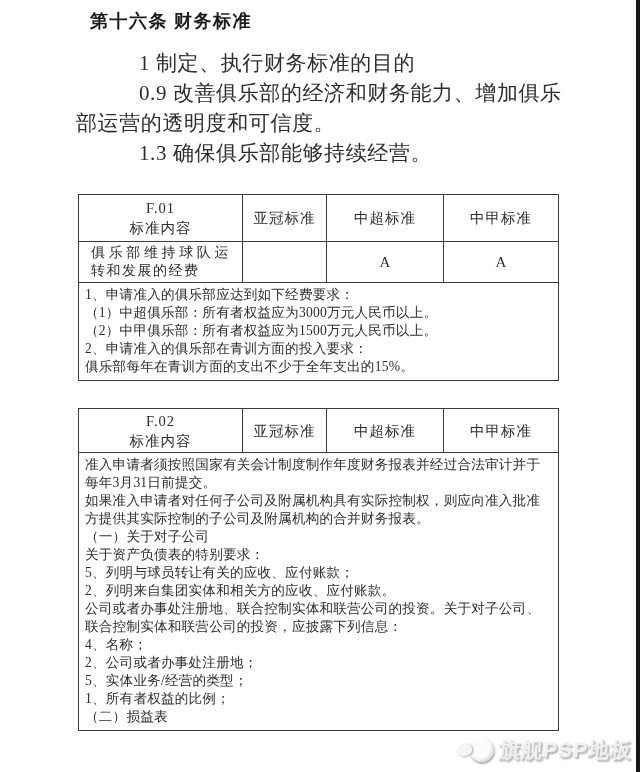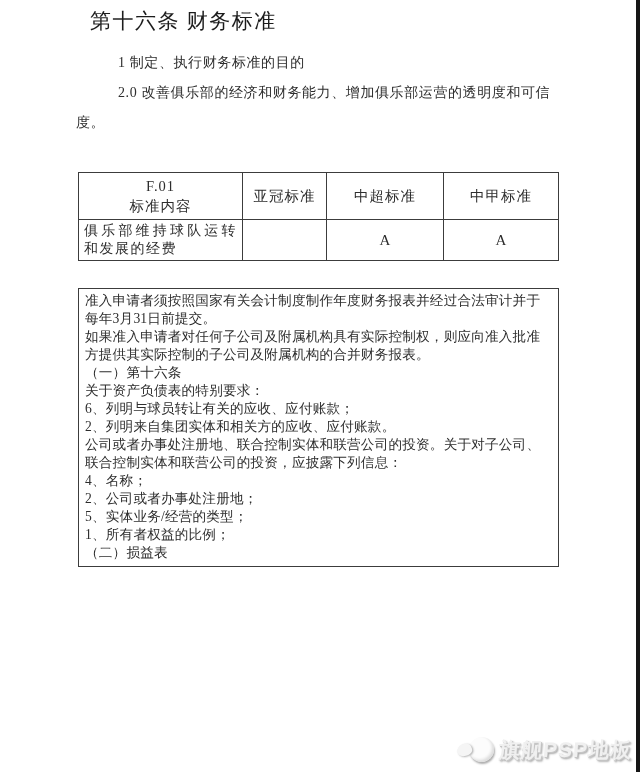--- a/index.html
+++ b/index.html
@@ -4,42 +4,42 @@
 <style>
   html,body { margin:0; padding:0; }
   body {
     width:640px; height:772px; overflow:hidden; position:relative;
     background:#ffffff;
     font-family:"Liberation Serif","DejaVu Serif",serif;
     color:#2d2d2d;
   }
   .heading {
     margin:9px 0 0 90px;
-    font-size:21px; line-height:25px;
-    font-weight:normal; color:#1c1c1c; letter-spacing:1.5px;
+    font-size:18px; line-height:25px;
+    font-weight:bold; color:#1c1c1c; letter-spacing:1.5px;
   }
-  .paras { margin:14px 70px 0 76px; font-size:14px; line-height:30px; }
+  .paras { margin:14px 70px 0 76px; font-size:21px; line-height:30px; }
   .paras p { margin:0; text-indent:3em; letter-spacing:0.6px; }
 
   table.std {
     border-collapse:collapse; table-layout:fixed;
     width:480px; margin-left:78px;
   }
   table.std td { border:1.5px solid #3c3c3c; overflow:hidden; }
-  .t1 { margin-top:34px; }
+  .t1 { margin-top:26px; }
   .t2 { margin-top:27px; }
   td.hdr {
     text-align:center; vertical-align:middle;
     font-size:14.5px; line-height:20px; letter-spacing:1px;
   }
   .t1 td.hdr { height:44px; }
   .t2 td.hdr { height:41px; }
   td.item {
     font-size:14px; line-height:18px; letter-spacing:1.5px;
-    padding:2px 5px; text-align:justify; vertical-align:middle;
+    padding:2px 12px; text-align:justify; vertical-align:middle;
   }
   td.val { text-align:center; vertical-align:middle; font-size:15px; letter-spacing:0; }
   .t1 tr.datarow td { height:36px; }
   .t2 tr.datarow td { height:22px; }
   td.notes { padding:3px 6px 4px 6px; }
   td.notes div { font-size:13.6px; line-height:18px; letter-spacing:0.2px; }
 
   .watermark {
     position:absolute; right:8px; bottom:7px;
     display:flex; align-items:center; gap:4px;
@@ -66,21 +66,22 @@
     position:absolute; top:0; right:0; width:4px; height:772px; background:#161616;
   }
 </style>
 </head>
 <body>
 
 <div class="heading">第十六条 财务标准</div>
 
 <div class="paras">
   <p>1 制定、执行财务标准的目的</p>
-  <p>2.0 改善俱乐部的经济和财务能力、增加俱乐部运营的透明度和可信度。</p>
+  <p>0.9 改善俱乐部的经济和财务能力、增加俱乐部运营的透明度和可信度。</p>
+  <p>1.3 确保俱乐部能够持续经营。</p>
 </div>
 
 <table class="std t1">
   <colgroup>
       <col style="width:164px">
       <col style="width:84px">
       <col style="width:117px">
       <col style="width:115px">
     </colgroup>
   <tbody>
@@ -92,38 +93,56 @@
       <td class="hdr">亚冠标准</td>
       <td class="hdr">中超标准</td>
       <td class="hdr">中甲标准</td>
     </tr>
     <tr class="datarow">
       <td class="item">俱乐部维持球队运转和发展的经费</td>
       <td class="val"></td>
       <td class="val">A</td>
       <td class="val">A</td>
     </tr>
+    <tr>
+      <td class="notes" colspan="4">
+        <div>1、申请准入的俱乐部应达到如下经费要求：</div>
+        <div>（1）中超俱乐部：所有者权益应为3000万元人民币以上。</div>
+        <div>（2）中甲俱乐部：所有者权益应为1500万元人民币以上。</div>
+        <div>2、申请准入的俱乐部在青训方面的投入要求：</div>
+        <div>俱乐部每年在青训方面的支出不少于全年支出的15%。</div>
+      </td>
+    </tr>
   </tbody>
 </table>
 
 <table class="std t2">
   <colgroup>
       <col style="width:164px">
       <col style="width:84px">
       <col style="width:117px">
       <col style="width:115px">
     </colgroup>
   <tbody>
     <tr>
+      <td class="hdr">
+        <div>F.02</div>
+        <div>标准内容</div>
+      </td>
+      <td class="hdr">亚冠标准</td>
+      <td class="hdr">中超标准</td>
+      <td class="hdr">中甲标准</td>
+    </tr>
+    <tr>
       <td class="notes" colspan="4">
         <div>准入申请者须按照国家有关会计制度制作年度财务报表并经过合法审计并于每年3月31日前提交。</div>
         <div>如果准入申请者对任何子公司及附属机构具有实际控制权，则应向准入批准方提供其实际控制的子公司及附属机构的合并财务报表。</div>
-        <div>（一）第十六条</div>
+        <div>（一）关于对子公司</div>
         <div>关于资产负债表的特别要求：</div>
-        <div>6、列明与球员转让有关的应收、应付账款；</div>
+        <div>5、列明与球员转让有关的应收、应付账款；</div>
         <div>2、列明来自集团实体和相关方的应收、应付账款。</div>
         <div>公司或者办事处注册地、联合控制实体和联营公司的投资。关于对子公司、联合控制实体和联营公司的投资，应披露下列信息：</div>
         <div>4、名称；</div>
         <div>2、公司或者办事处注册地；</div>
         <div>5、实体业务/经营的类型；</div>
         <div>1、所有者权益的比例；</div>
         <div>（二）损益表</div>
       </td>
     </tr>
   </tbody>

